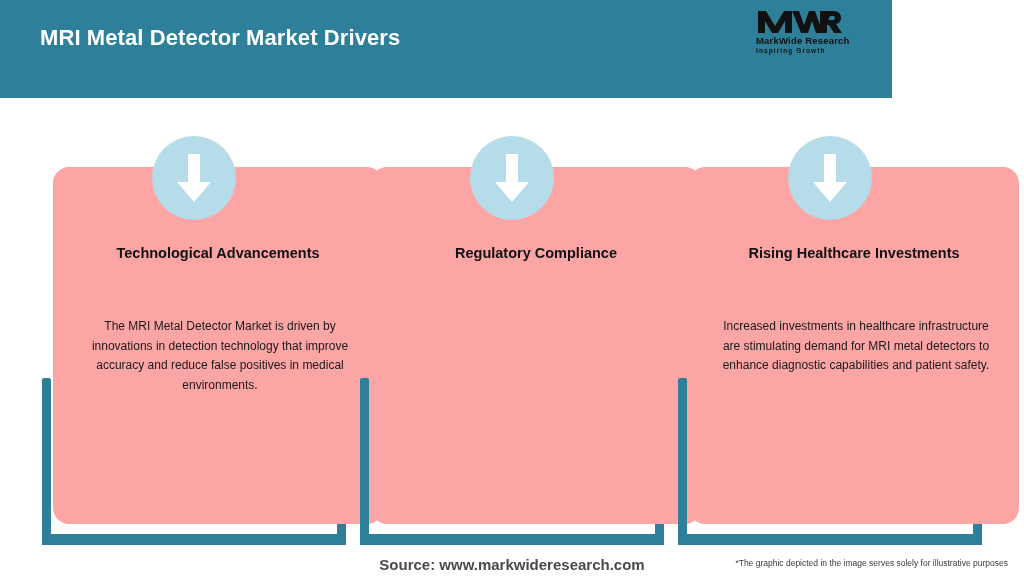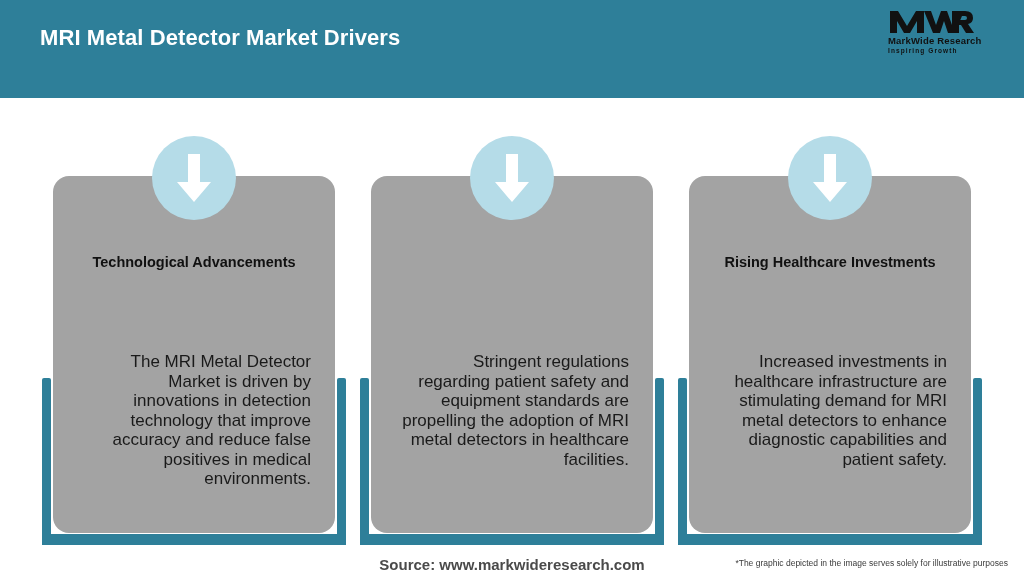--- a/index.html
+++ b/index.html
@@ -13,21 +13,21 @@
     font-family: "Liberation Sans", sans-serif;
     overflow: hidden;
     position: relative;
   }
 
   
   .header {
     position: absolute;
     left: 0;
     top: 0;
-    width: 1024px;
+    width: 892px;
     height: 98px;
     background: #2E7F99;
   }
   .header-title {
     position: absolute;
     left: 40px;
     top: 25px;
     font-size: 22px;
     font-weight: bold;
     color: #ffffff;
@@ -98,46 +98,46 @@
     right: 0;
     bottom: 0;
     height: 11px;
     background: #2E7F99;
     border-radius: 0 0 3px 3px;
   }
 
   
   .card {
     position: absolute;
-    top: 78px;        
+    top: 69px;        
     height: 357px;    
-    background: #a3a3a3;
+    background: #fca5a5;
     border-radius: 16px;
+    padding-left: 48px;
   }
   .card-title {
     position: absolute;
     left: 18px;
     right: 18px;
     top: 75px;
     text-align: center;
     font-size: 14.5px;
     font-weight: bold;
     color: #111111;
     line-height: 22px;
   }
   .card-body {
     position: absolute;
     left: 28px;
     right: 24px;
     top: 150px;
-    font-size: 17px;
+    font-size: 12px;
     color: #1a1a1a;
     line-height: 19.5px;
-    text-align: right;
-    margin-top: 26px;
+    text-align: center;
   }
 
   
   .icon-circle {
     position: absolute;
     top: 38px;          
     width: 84px;
     height: 84px;
     border-radius: 50%;
     background: #B5DCE8;
@@ -205,21 +205,21 @@
       <path d="M14 2 L26 2 L26 30 L37 30 L20 50 L3 30 L14 30 Z" fill="#FFFFFF"></path>
     </svg>
   </div>
 
   <div class="frame" style="left:360px; width:304px;">
     <div class="bar-left"></div>
     <div class="bar-right"></div>
     <div class="bar-bottom"></div>
   </div>
   <div class="card" style="left:371px; width:282px;">
-    <div class="card-body">Stringent regulations regarding patient safety and equipment standards are propelling the adoption of MRI metal detectors in healthcare facilities.</div>
+    <div class="card-title">Regulatory Compliance</div>
   </div>
   <div class="icon-circle" style="left:470px;">
     <svg width="40" height="52" viewBox="0 0 40 52" aria-hidden="true">
       <path d="M14 2 L26 2 L26 30 L37 30 L20 50 L3 30 L14 30 Z" fill="#FFFFFF"></path>
     </svg>
   </div>
 
   <div class="frame" style="left:678px; width:304px;">
     <div class="bar-left"></div>
     <div class="bar-right"></div>

